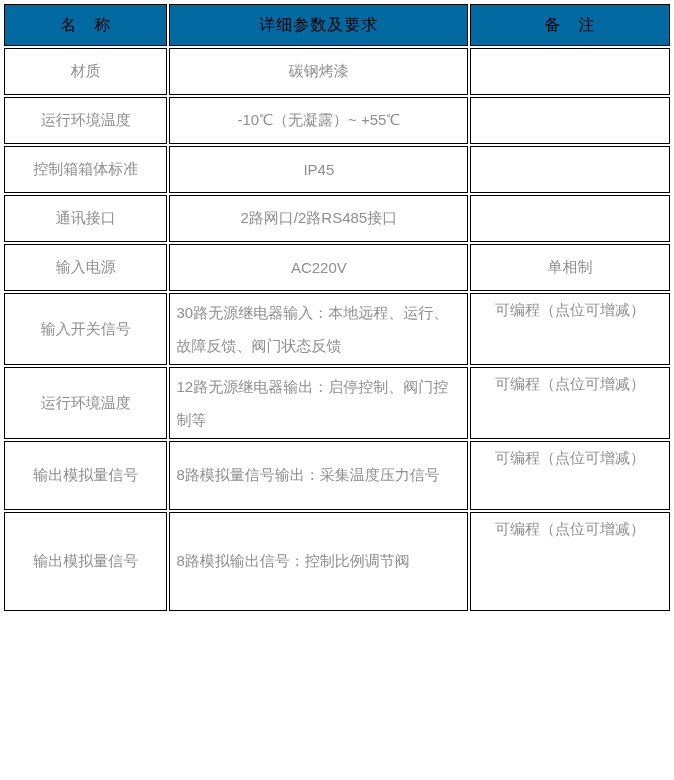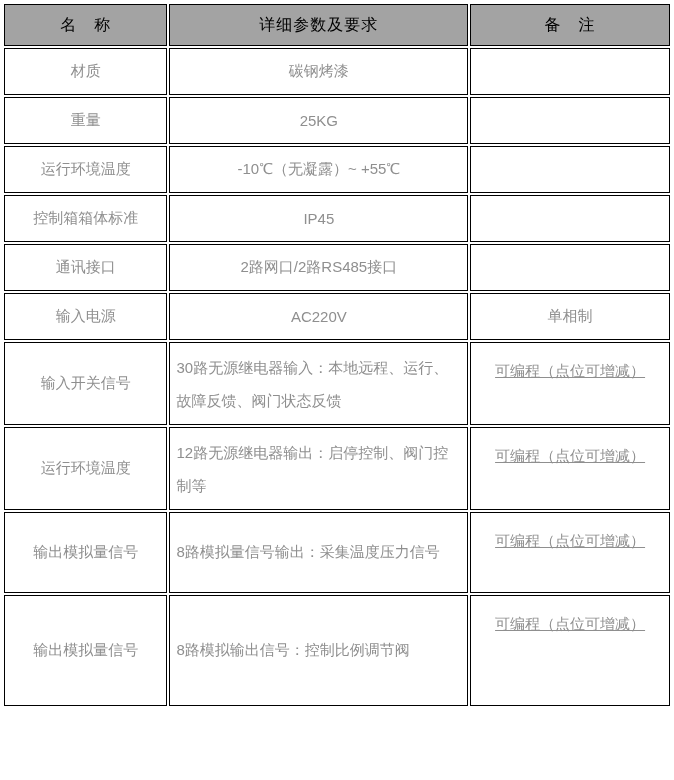--- a/index.html
+++ b/index.html
@@ -17,21 +17,21 @@
   table.spec {
     width: 670px;
     table-layout: fixed;
     border-collapse: separate;
     border-spacing: 2px;
   }
   col.c1 { width: 162px; }
   col.c2 { width: 296px; }
   col.c3 { width: 198px; }
   th {
-    background: #a3a3a3;
+    background: #0369a1;
     color: #000000;
     border: 1px solid #000000;
     font-size: 16px;
     font-weight: normal;
     height: 38px;
     text-align: center;
     vertical-align: middle;
     letter-spacing: 1px;
   }
   td {
@@ -51,22 +51,21 @@
   td.val-left {
     text-align: left;
     padding-left: 6px;
     padding-right: 17px;
   }
   td.val-lines {
     line-height: 2.2;
   }
   td.remark-top {
     vertical-align: top;
-    padding-top: 19px;
-    text-decoration: underline;
+    padding-top: 7px;
   }
 </style>
 </head>
 <body>
 
 <div class="wrap">
   <table class="spec">
     <colgroup>
       <col class="c1">
         <col class="c2">
@@ -76,25 +75,20 @@
       <tr>
         <th>名　称</th>
         <th>详细参数及要求</th>
         <th>备　注</th>
       </tr>
     </thead>
     <tbody>
       <tr class="r">
         <td>材质</td>
         <td>碳钢烤漆</td>
-        <td></td>
-      </tr>
-      <tr class="r">
-        <td>重量</td>
-        <td>25KG</td>
         <td></td>
       </tr>
       <tr class="r">
         <td>运行环境温度</td>
         <td>-10℃（无凝露）~ +55℃</td>
         <td></td>
       </tr>
       <tr class="r">
         <td>控制箱箱体标准</td>
         <td>IP45</td>

